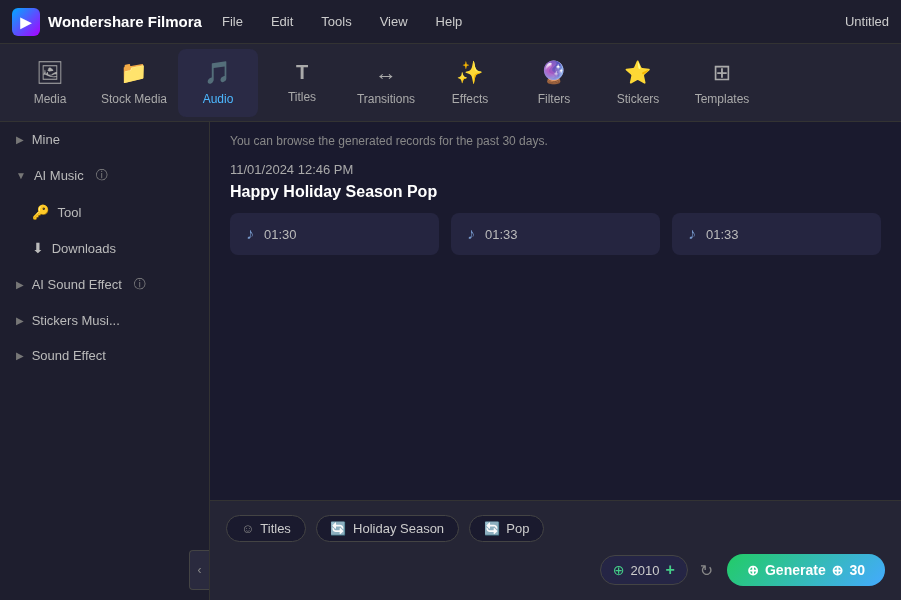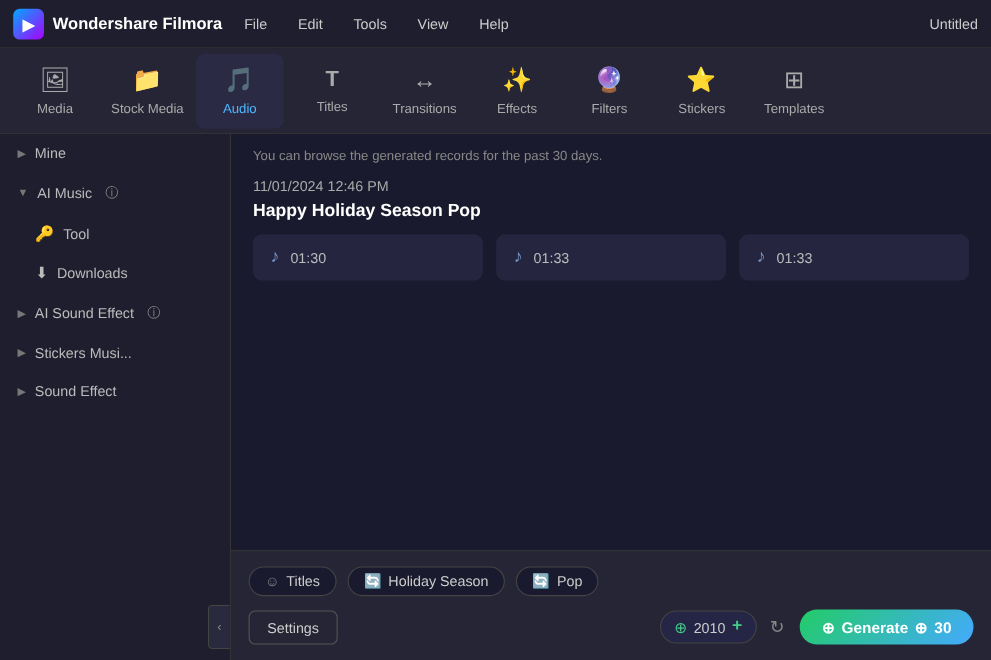--- a/index.html
+++ b/index.html
@@ -416,21 +416,20 @@
           <span class="tag-icon">🔄</span>
           <span>Holiday Season</span>
         </div>
         <div class="tag">
           <span class="tag-icon">🔄</span>
           <span>Pop</span>
         </div>
       </div>
 
       <div class="controls-row">
-        <button class="settings-btn">Settings</button>
 
         <div class="credits-area">
           <div class="credits-badge">
             <span class="credits-icon">⊕</span>
             <span>2010</span>
             <span class="plus-btn">+</span>
           </div>
           <span class="refresh-btn">↻</span>
         </div>
 

